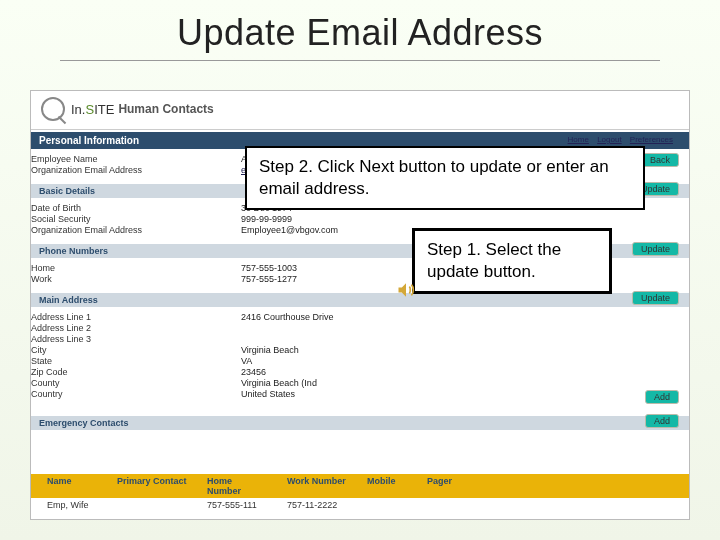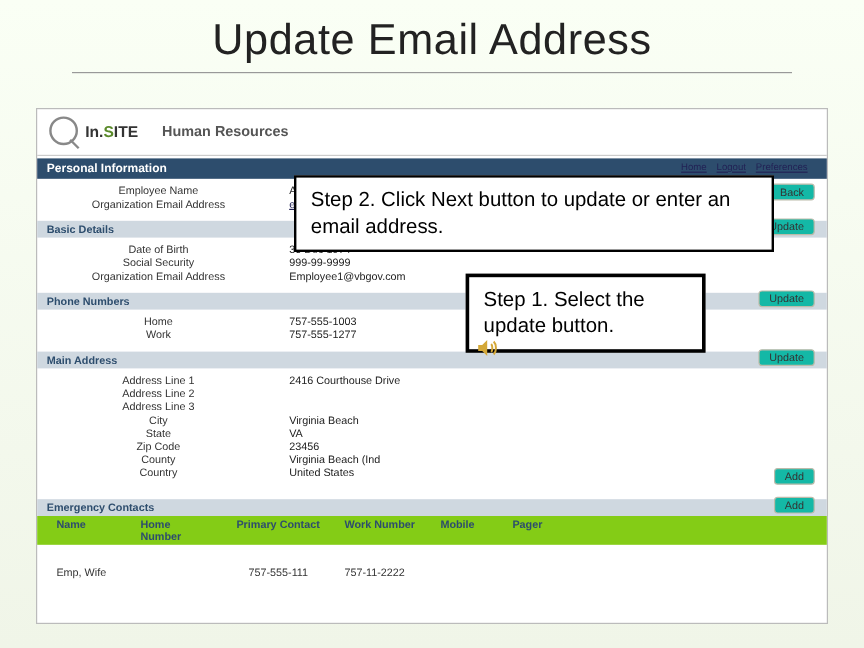--- a/index.html
+++ b/index.html
@@ -4,59 +4,59 @@
 <style>
   * { box-sizing: border-box; margin: 0; padding: 0; }
   html, body { width: 720px; height: 540px; font-family: Arial, sans-serif; background: #f5f5f0; overflow: hidden; }
   .slide { position: relative; width: 720px; height: 540px; background: linear-gradient(to bottom, #fafff5 0%, #f0f5e8 100%); }
   .slide-title { font-size: 36px; font-weight: 400; color: #222; text-align: center; padding: 12px 0 6px; letter-spacing: 0.5px; }
   .slide-title-underline { height: 1px; background: #999; margin: 0 60px 8px; }
   .screenshot { position: absolute; left: 30px; top: 90px; width: 660px; height: 430px; background: #fff; border: 1px solid #bbb; font-size: 9px; color: #333; }
   .app-header { display: flex; align-items: center; padding: 6px 10px; }
   .logo-circle { width: 24px; height: 24px; border-radius: 50%; border: 2px solid #888; margin-right: 6px; position: relative; }
   .logo-circle::after { content: ""; position: absolute; width: 10px; height: 2px; background: #888; bottom: -2px; right: -4px; transform: rotate(45deg); }
-  .logo-text { font-size: 13px; font-weight: bold; color: #333; margin-right: 20px; }
+  .logo-text { font-size: 13px; font-weight: normal; color: #333; margin-right: 4px; }
   .logo-text .green { color: #5a8a2a; }
   .app-sub { font-size: 12px; color: #555; font-weight: bold; }
   .top-links { position: absolute; right: 16px; top: 44px; font-size: 8px; color: #225; }
   .top-links span { margin-left: 6px; text-decoration: underline; cursor: pointer; }
   .section-bar { background: #2d4d6d; color: #fff; font-size: 10px; font-weight: bold; padding: 3px 8px; }
   .section-sub { background: #cfd8e0; color: #2d4d6d; font-size: 9px; font-weight: bold; padding: 2px 8px; margin-top: 2px; }
   .btn { display: inline-block; background: #14b8a6; border: 1px solid #bba; border-radius: 3px; padding: 1px 8px; font-size: 9px; color: #333; cursor: pointer; }
   .right-btn { float: right; margin-right: 10px; margin-top: -16px; }
   .field-block { padding: 4px 0 6px; font-size: 9px; }
   .field-row { display: flex; margin: 1px 0; }
-  .field-label { width: 210px; text-align: center; color: #333; padding-right: 8px; }
+  .field-label { width: 210px; text-align: left; color: #333; padding-right: 8px; }
   .field-value { color: #222; }
   .field-value a { color: #225; text-decoration: underline; }
-  .table-header { background: #84cc16; display: flex; font-size: 9px; color: #2d4d6d; font-weight: bold; padding: 2px 6px; }
+  .table-header { background: #eab308; display: flex; font-size: 9px; color: #2d4d6d; font-weight: bold; padding: 2px 6px; margin-top: 44px; }
   .table-header div { padding: 0 10px; }
   .table-row { display: flex; font-size: 9px; padding: 2px 6px; }
-  .table-row div { padding: 0 10px; margin-top: 16px; }
+  .table-row div { padding: 0 10px; }
   .callout { position: absolute; background: #fff; border: 2px solid #000; padding: 8px 12px; font-size: 17px; line-height: 1.3; color: #000; }
   .callout-1 { left: 245px; top: 146px; width: 400px; }
-  .callout-2 { left: 388px; top: 228px; width: 200px; border-width: 3px; }
+  .callout-2 { left: 412px; top: 228px; width: 200px; border-width: 3px; }
   .sound-icon { position: absolute; left: 396px; top: 280px; width: 20px; height: 20px; }
   .sound-icon svg { width: 100%; height: 100%; }
   .divider { height: 1px; background: #ccc; margin: 2px 0; }
 </style>
 </head>
 <body>
 
 <div class="slide">
   <div class="slide-title">Update Email Address</div>
   <div class="slide-title-underline"></div>
 
   <div class="screenshot">
     <div class="app-header">
       <div class="logo-circle"></div>
       <div class="logo-text">
         <span>In.</span><span class="green">S</span><span>ITE</span>
       </div>
-      <div class="app-sub">Human Resources</div>
+      <div class="app-sub">Human Contacts</div>
     </div>
     <div class="divider"></div>
     <div class="top-links">
       <span>Home</span>
       <span>Logout</span>
       <span>Preferences</span>
     </div>
 
     <div class="section-bar">Personal Information</div>
     <div style="position:relative;">
@@ -140,22 +140,22 @@
         </div>
     </div>
 
     <span class="btn right-btn">Add</span>
     <div style="height:8px;"></div>
 
     <div class="section-sub">Emergency Contacts</div>
     <span class="btn right-btn">Add</span>
     <div class="table-header">
       <div style="width:70px">Name</div>
+      <div style="width:90px">Primary Contact</div>
       <div style="width:80px">Home Number</div>
-      <div style="width:90px">Primary Contact</div>
       <div style="width:80px">Work Number</div>
       <div style="width:60px">Mobile</div>
       <div style="width:60px">Pager</div>
     </div>
     <div class="table-row">
       <div style="width:70px">Emp, Wife</div>
       <div style="width:90px"></div>
       <div style="width:80px">757-555-111</div>
       <div style="width:80px">757-11-2222</div>
     </div>

